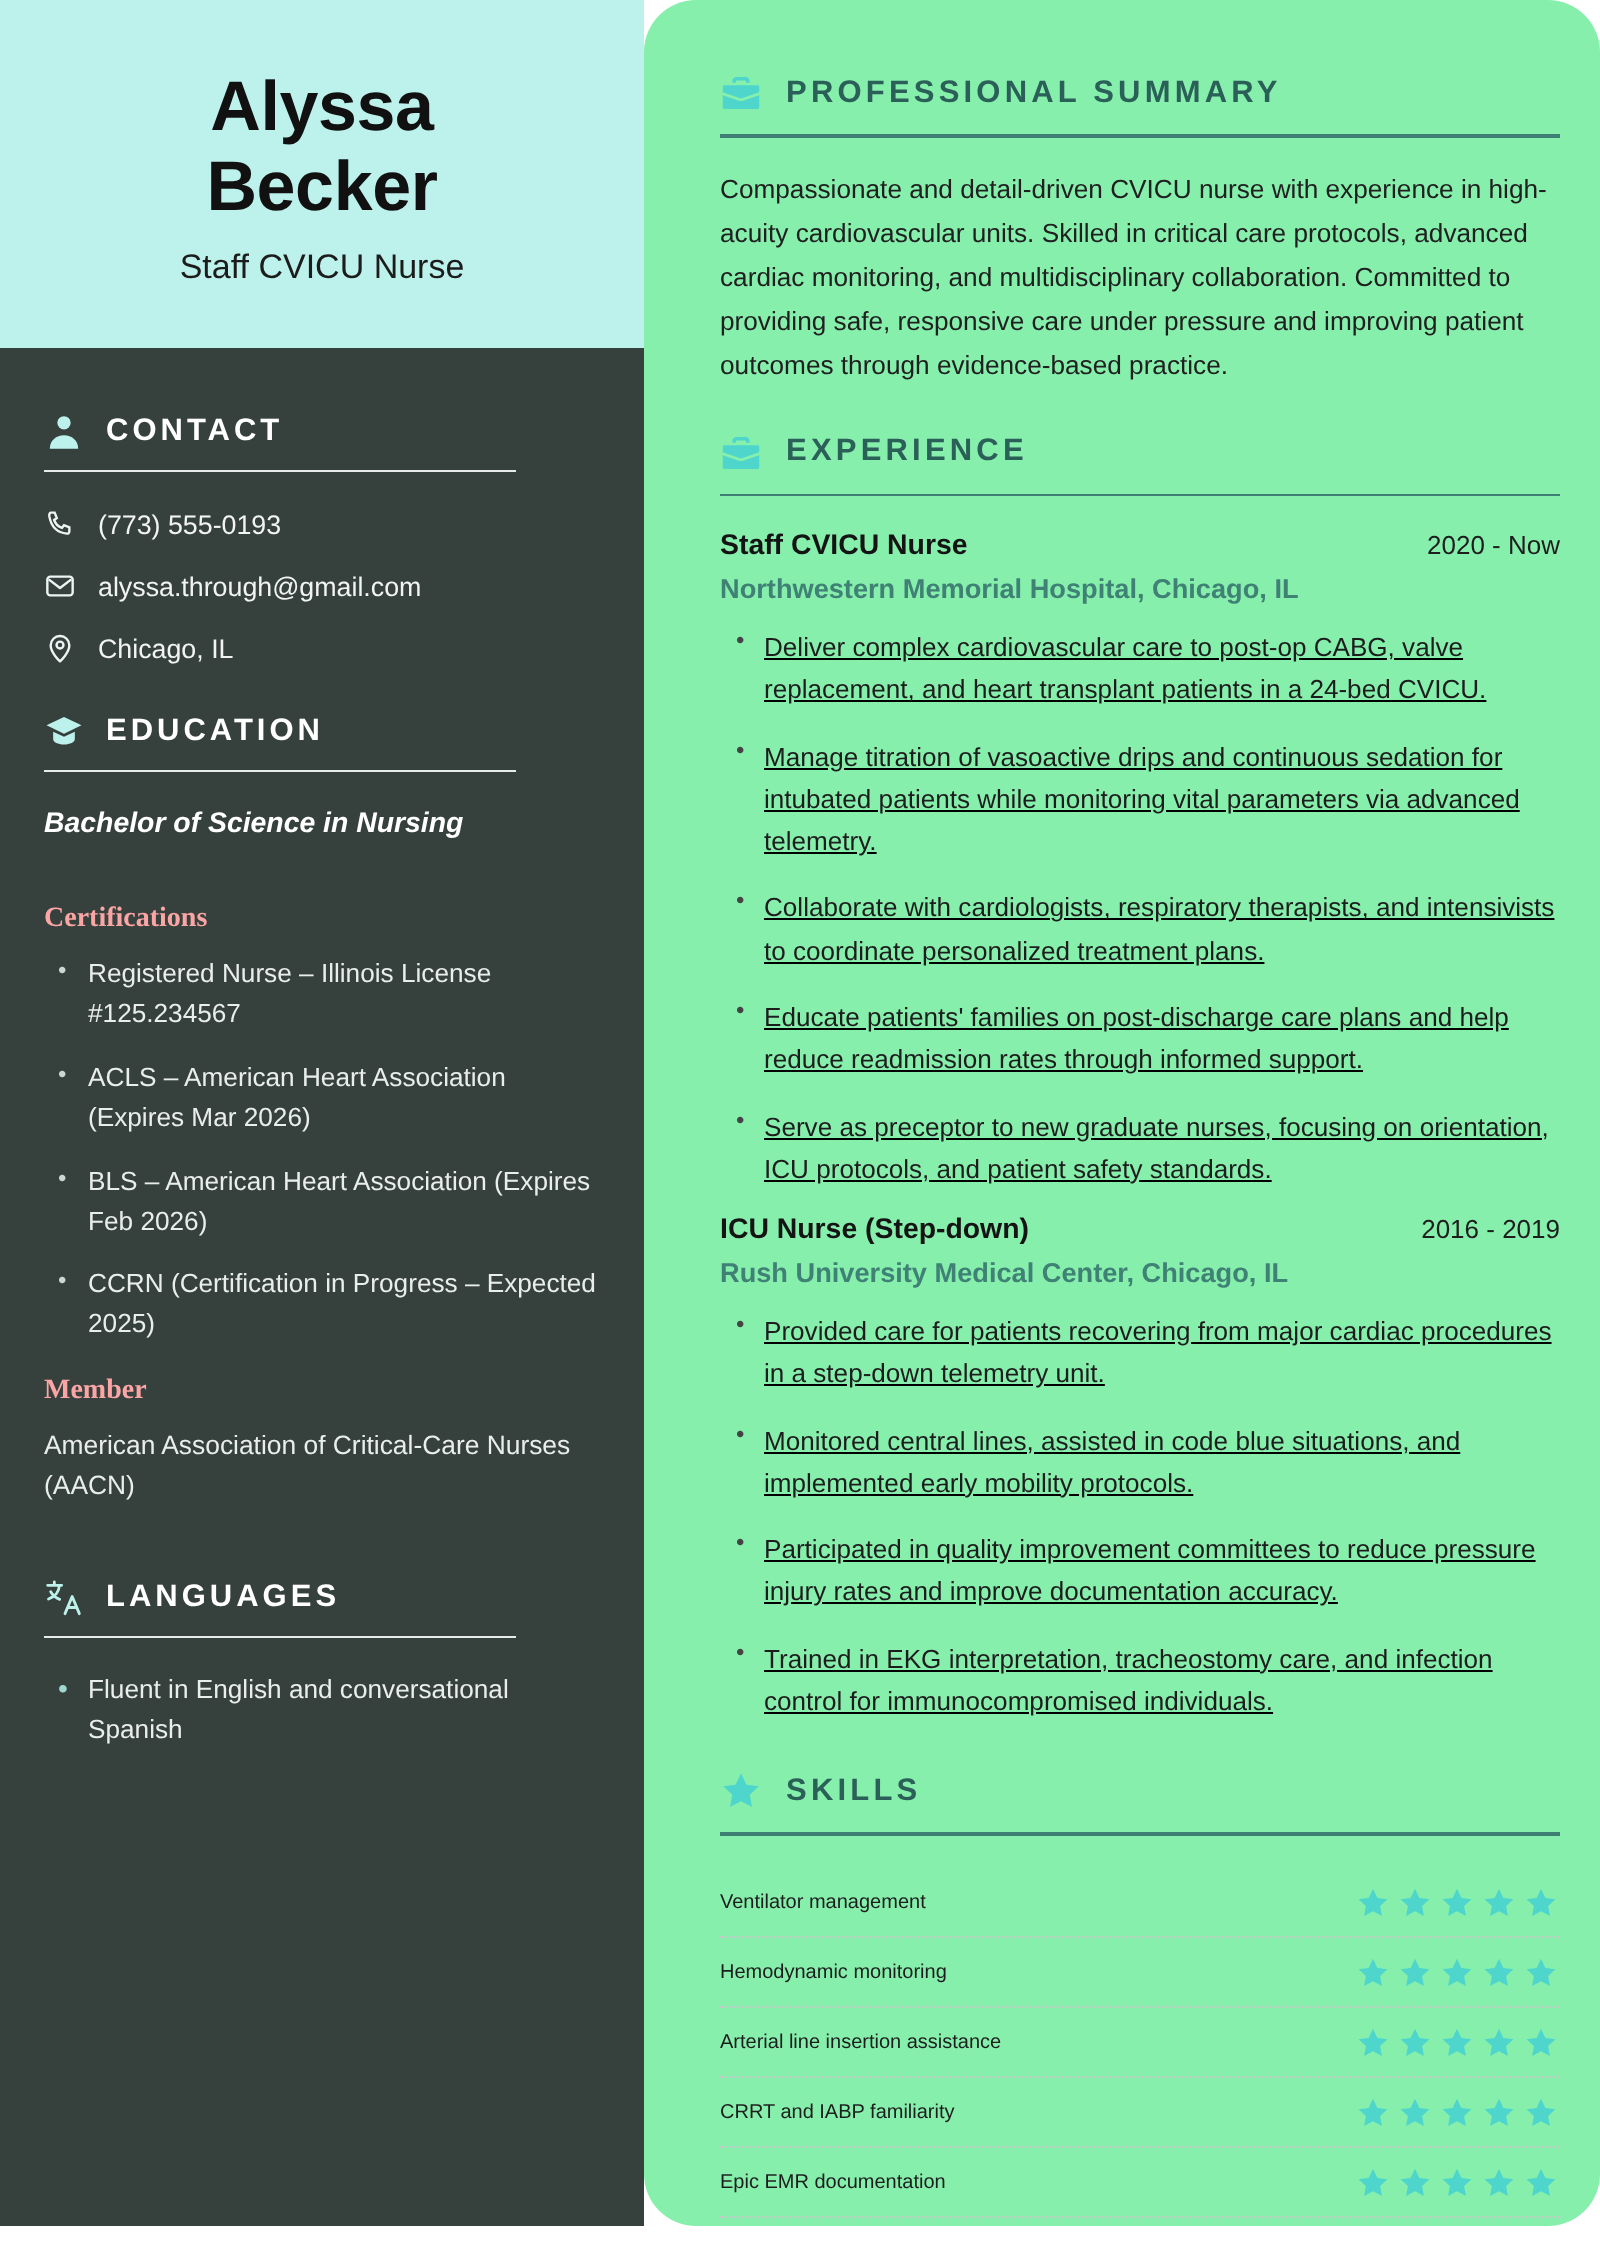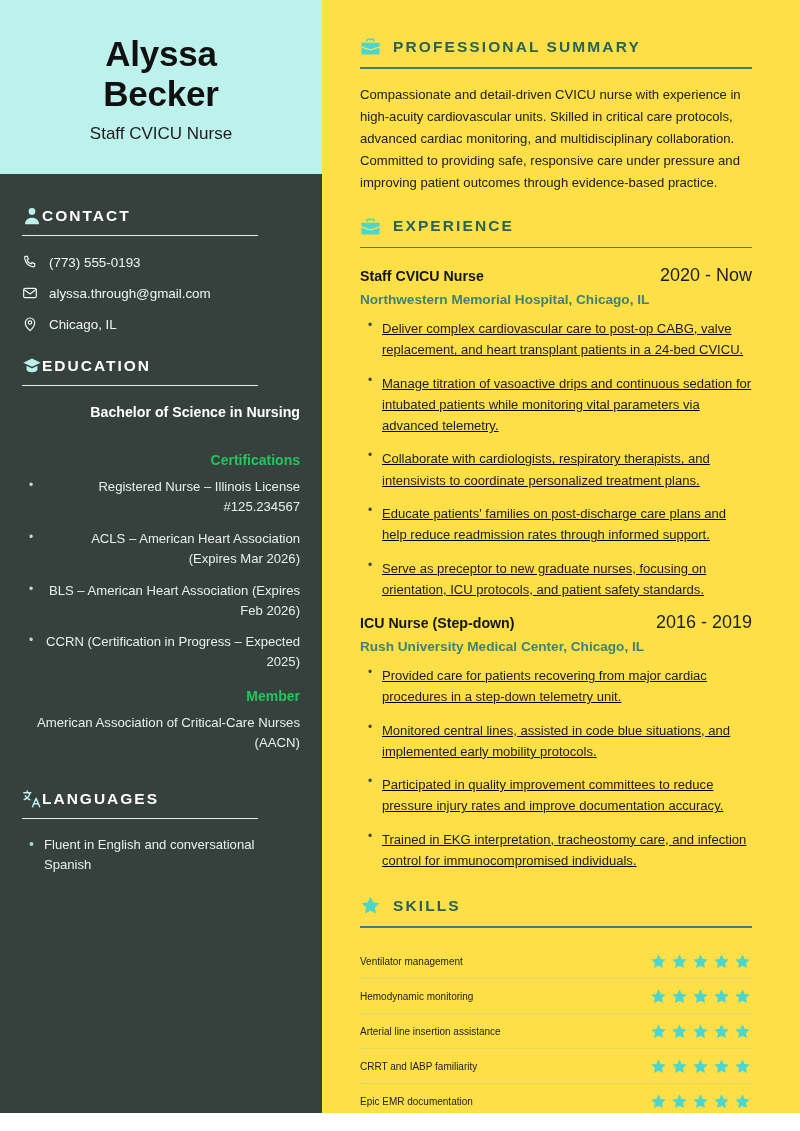--- a/index.html
+++ b/index.html
@@ -41,20 +41,21 @@
     font-size: 17px;
     color: #1c1c1c;
     font-weight: 400;
   }
 
   .sb-body { padding: 26px 22px 30px 22px; }
 
   .sb-head {
     display: flex;
     align-items: center;
+    gap: 11px;
     padding-top: 6px;
   }
   .sb-head .ico { width: 20px; height: 20px; flex: 0 0 20px; display:block; }
   .sb-head .txt {
     color: #ffffff;
     font-size: 15.5px;
     font-weight: 700;
     letter-spacing: 2.0px;
   }
   .sb-rule {
@@ -70,38 +71,39 @@
     align-items: center;
     gap: 11px;
     margin-bottom: 15px;
   }
   .contact-row .ico { width: 16px; height: 16px; flex: 0 0 16px; }
   .contact-row .val {
     color: #f1f4f3;
     font-size: 13.4px;
   }
 
-  .edu-block { margin-top: 18px; }
+  .edu-block { margin-top: 18px; font-style: italic; }
   .edu-degree {
     color: #ffffff;
     font-weight: 700;
     font-size: 14.2px;
     margin-bottom: 9px;
   }
   .edu-school {
     color: #e9eeed;
     font-size: 13.4px;
     line-height: 1.52;
   }
 
   .sub-head {
-    color: #22c55e;
+    color: #fca5a5;
     font-weight: 700;
     font-size: 14px;
     margin: 32px 0 9px 0;
+    font-family: Liberation Serif, serif;
   }
   ul.sb-ul { list-style: none; }
   ul.sb-ul li {
     position: relative;
     color: #e9eeed;
     font-size: 13.1px;
     line-height: 1.52;
     padding-left: 22px;
     margin-bottom: 12px;
   }
@@ -115,22 +117,23 @@
   ul.sb-ul.lang li:before { color: #9fd8cf; font-size: 14px; }
   .member-body {
     color: #e9eeed;
     font-size: 13.2px;
     line-height: 1.52;
   }
 
   
   .main {
     flex: 1 1 auto;
-    padding: 36px 48px 20px 38px;
-    background: #fde047;
+    padding: 36px 20px 20px 38px;
+    background: #86efac;
+    border-radius: 26px;
   }
   .sec { margin-bottom: 2px; }
   .sec-head {
     display: flex;
     align-items: center;
     gap: 12px;
   }
   .sec-head .ico { width: 21px; height: 21px; flex: 0 0 21px; }
   .sec-head .txt {
     color: #2a6057;
@@ -159,21 +162,21 @@
     align-items: baseline;
     gap: 14px;
   }
   .job-title {
     color: #141414;
     font-weight: 700;
     font-size: 14.2px;
   }
   .job-dates {
     color: #1e1e1e;
-    font-size: 18px;
+    font-size: 13px;
     white-space: nowrap;
   }
   .job-org {
     color: #3f8175;
     font-weight: 700;
     font-size: 13.6px;
     margin-top: 6px;
   }
   ul.job-ul {
     list-style: none;
@@ -265,21 +268,21 @@
               <svg viewBox="0 0 24 24" fill="none" stroke="#eef4f3" stroke-width="1.8" stroke-linejoin="round">
                   <path d="M12 22s7-6.3 7-12A7 7 0 005 10c0 5.7 7 12 7 12z"></path>
                   <circle cx="12" cy="9.8" r="2.6"></circle>
                 </svg>
             </span>
             <span class="val">Chicago, IL</span>
           </div>
         </div>
       </div>
 
-      <div style="margin-top:18px;text-align:right;">
+      <div style="margin-top:18px;">
         <div class="sb-head">
           <span class="ico">
             <svg viewBox="0 0 24 24" fill="#bdf2ec">
                 <path d="M12 3L1.5 8l10.5 5 10.5-5z"></path>
                 <path d="M5.5 11.8v4.4c0 1.9 2.9 3.3 6.5 3.3s6.5-1.4 6.5-3.3v-4.4L12 14.9z"></path>
               </svg>
           </span>
           <span class="txt">EDUCATION</span>
         </div>
         <div class="sb-rule"></div>

